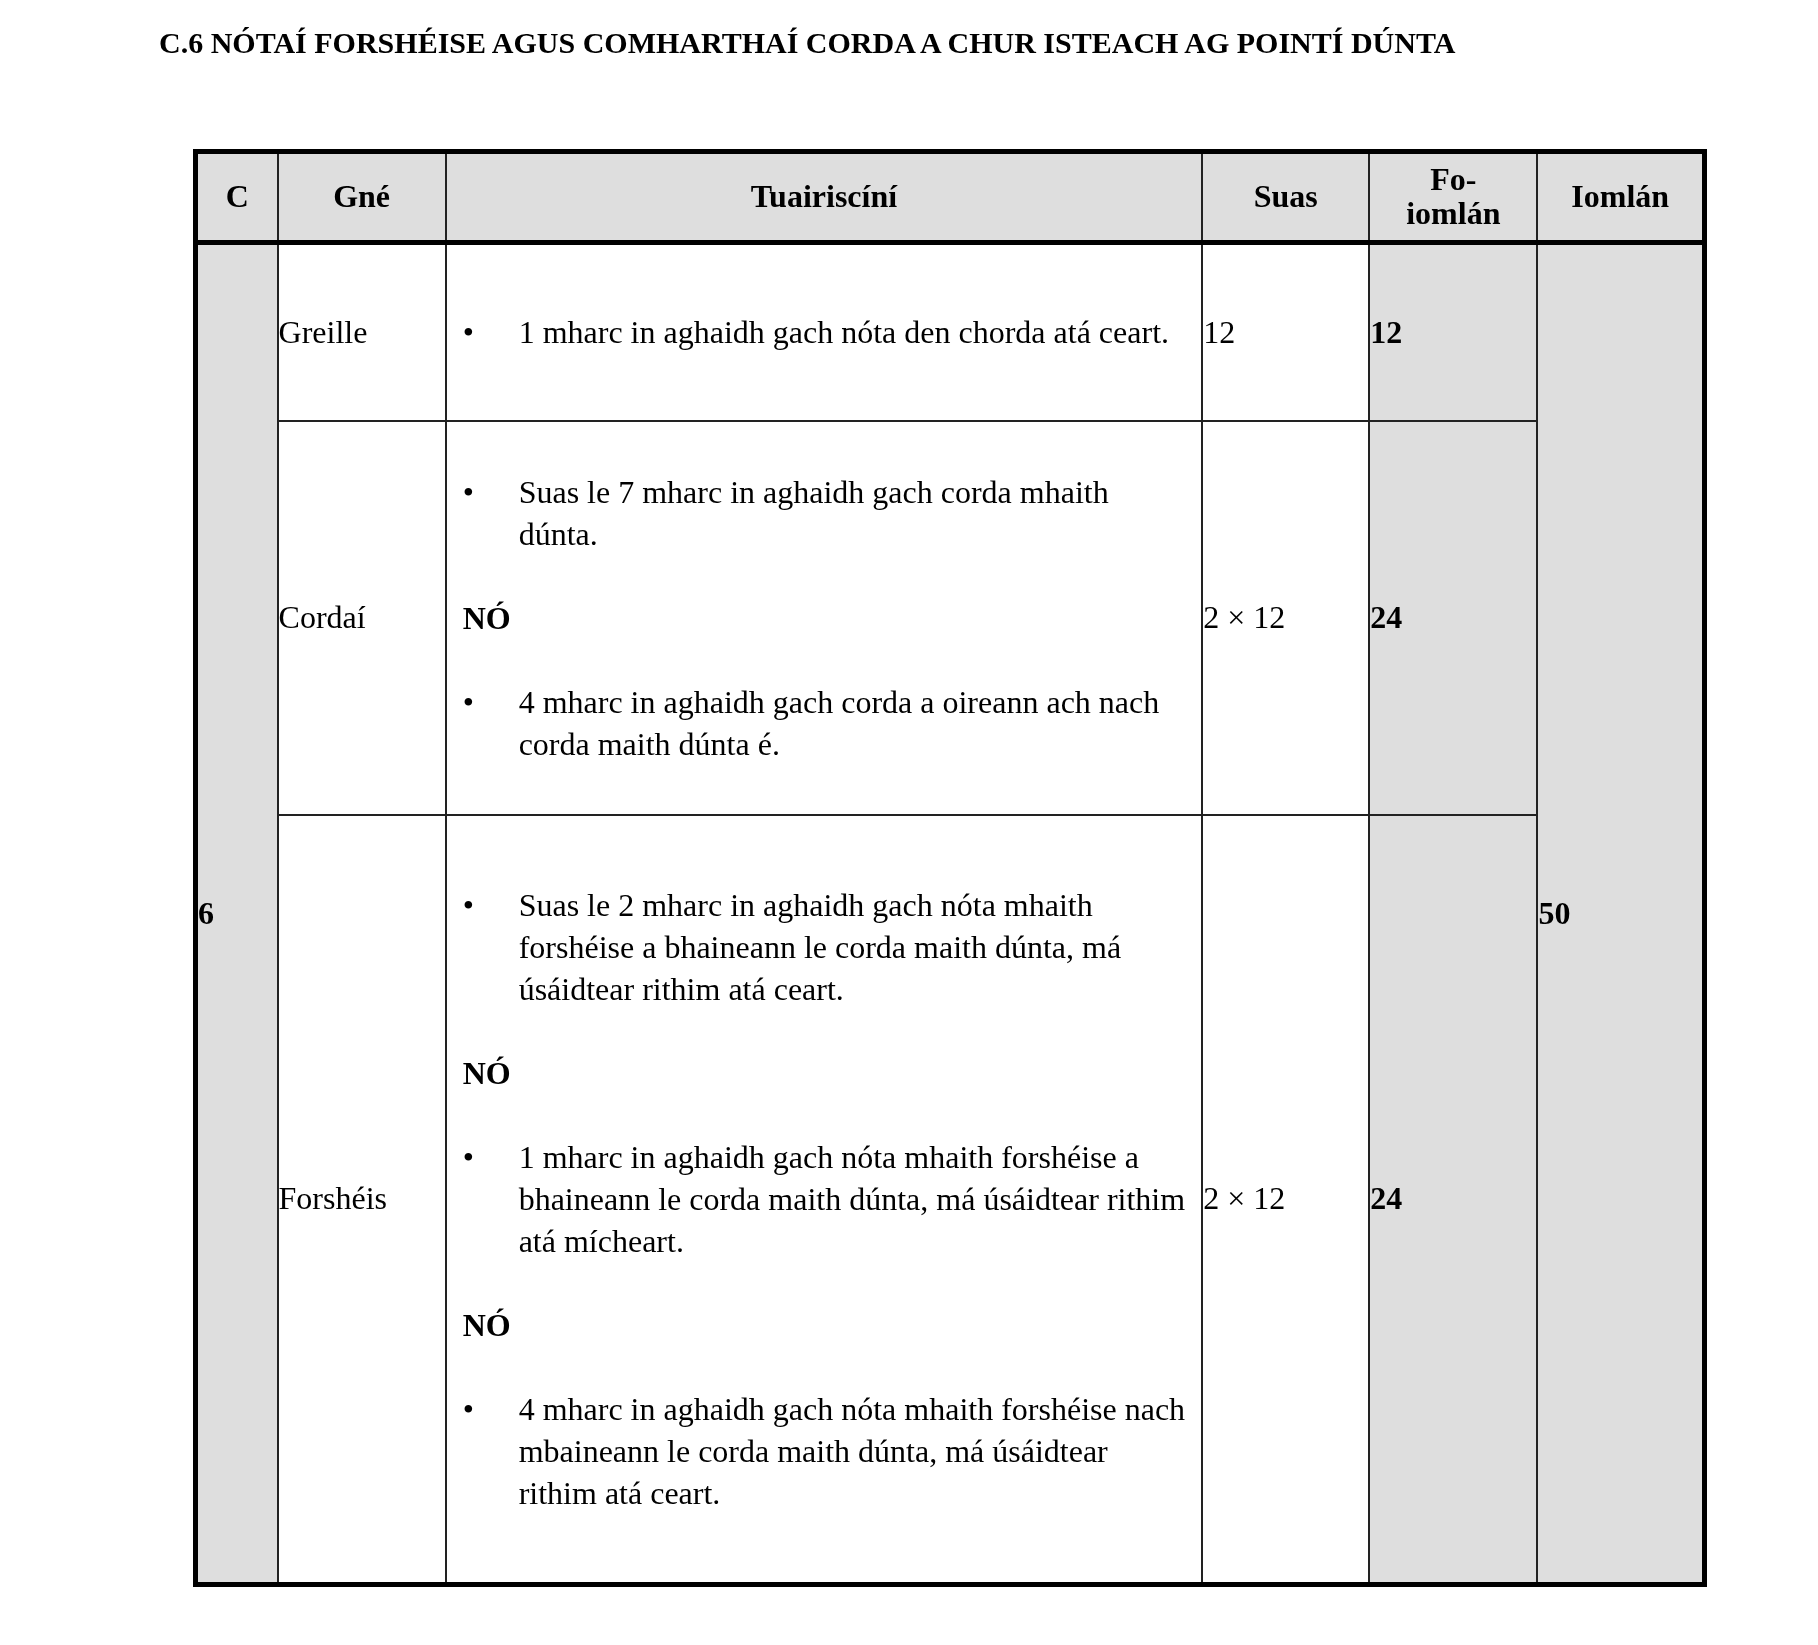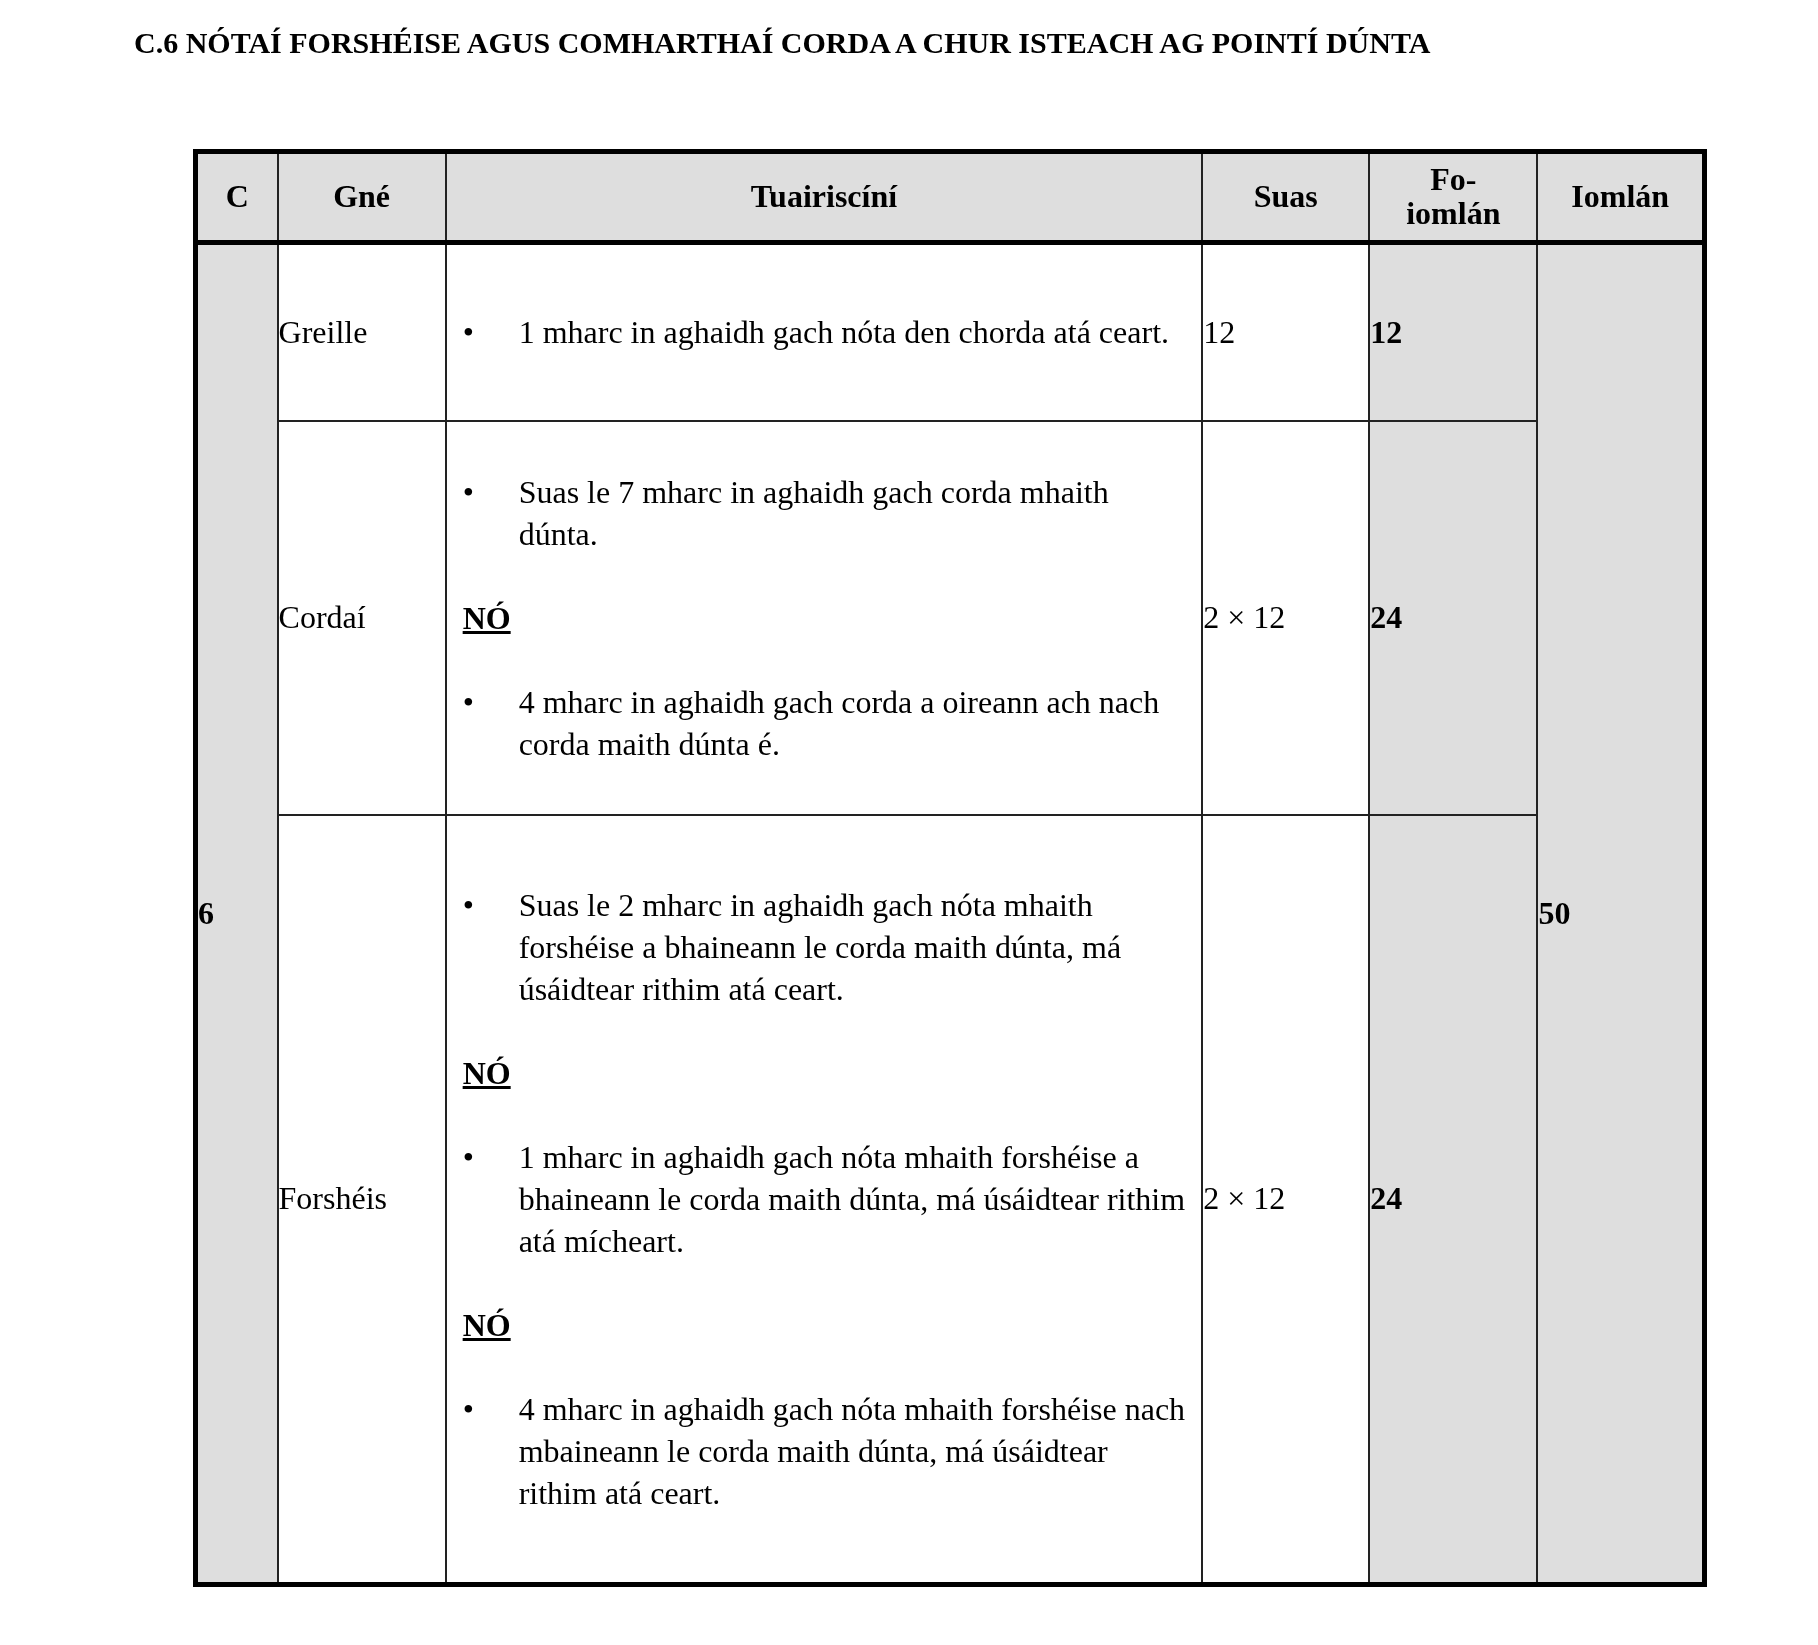--- a/index.html
+++ b/index.html
@@ -1,21 +1,21 @@
 <!DOCTYPE html>
 <html><head>
   <meta charset="utf-8">
   <style>
     html, body { margin: 0; padding: 0; background: #ffffff; }
     body {
       width: 1818px; height: 1645px; position: relative; overflow: hidden;
       font-family: "Liberation Serif", "DejaVu Serif", serif; color: #000;
     }
     .title {
-      position: absolute; left: 134px; top: 26px;
+      position: absolute; left: 159px; top: 26px;
       font-size: 30px; font-weight: bold; letter-spacing: 0px; white-space: nowrap;
     }
     table.scheme {
       position: absolute; left: 193px; top: 149px;
       width: 1514px; border-collapse: collapse;
       border: 5px solid #000;
       font-size: 32px;
     }
     table.scheme td, table.scheme th {
       border: 2px solid #222;
@@ -29,21 +29,21 @@
     .shade { background: #dedede; }
     .center { }
     .bold { font-weight: bold; }
     .desc { padding: 0 14px 0 16px !important; }
     .bullet {
       position: relative; padding-left: 56px; line-height: 42px;
     }
     .bullet::before {
       content: "\2022"; position: absolute; left: 0; top: 0; font-size: 32px;
     }
-    .or { font-weight: bold; line-height: 42px; text-decoration: underline; }
+    .or { font-weight: bold; line-height: 42px; }
     .gap { height: 42px; }
     col.c-c { width: 82px; }
     col.c-gne { width: 168px; }
     col.c-desc { width: 756px; }
     col.c-marc { width: 167px; }
     col.c-sub { width: 168px; }
     col.c-tot { width: 167px; }
   </style>
 </head>
 <body>

